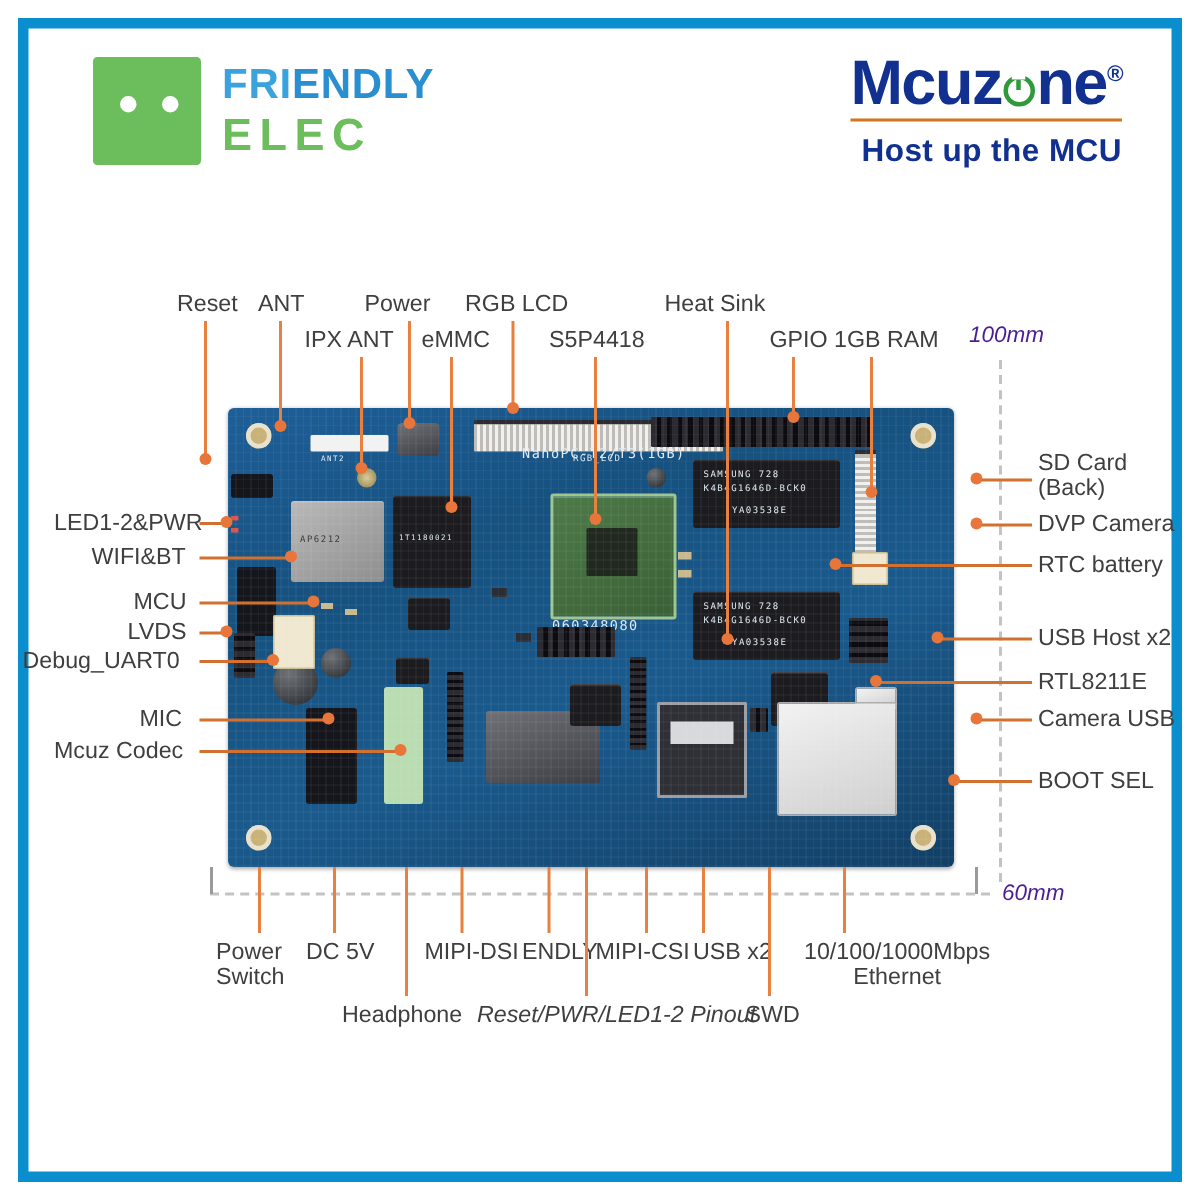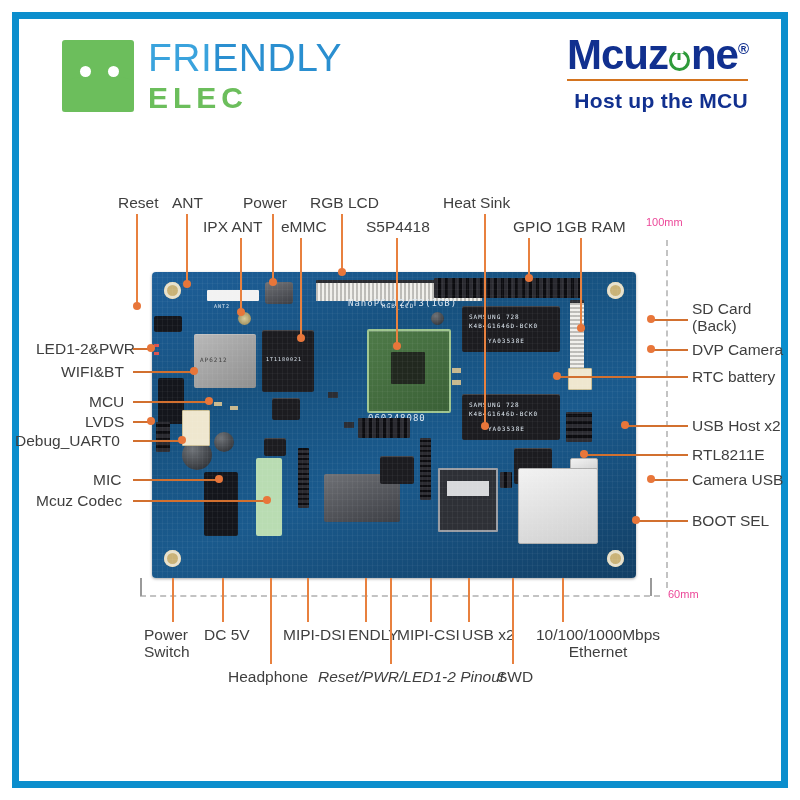--- a/index.html
+++ b/index.html
@@ -18,21 +18,21 @@
 
   
   .logo-friendly{position:absolute;left:62px;top:38px;display:flex;align-items:center;gap:14px;}
   .fe-mark{width:72px;height:72px;background:#6cbe5c;border-radius:3px;position:relative;overflow:hidden;}
   .fe-eye{position:absolute;width:11px;height:11px;border-radius:50%;background:#ffffff;top:26px;}
   .fe-eye.l{left:18px;}
   .fe-eye.r{left:46px;}
   .fe-smile{position:absolute;left:-10px;top:44px;width:96px;height:54px;border-radius:50%;background:#ffffff;}
   .fe-smile-in{position:absolute;left:-14px;top:36px;width:104px;height:52px;border-radius:50%/60%;background:#6cbe5c;}
   .fe-words{line-height:1;}
-  .fe-words .l1{font-size:39px;font-weight:normal;color:#3aa3dd;letter-spacing:0.5px;}
+  .fe-words .l1{font-size:28px;font-weight:bold;color:#3aa3dd;letter-spacing:0.5px;}
   .fe-words .l1 .dk{color:#2a8fd0;}
   .fe-words .l2{font-size:30px;font-weight:bold;color:#6cbe5c;letter-spacing:5px;margin-top:6px;}
 
   .logo-mcuzone{position:absolute;right:52px;top:34px;text-align:right;}
   .mz-top{font-size:42px;font-weight:bold;color:#11308f;letter-spacing:-1px;line-height:1;position:relative;display:inline-block;}
   .mz-reg{font-size:15px;vertical-align:super;color:#11308f;font-weight:bold;}
   .mz-rule{height:2px;background:#d4741f;margin-top:3px;width:100%;}
   .mz-sub{font-size:21px;font-weight:bold;color:#11308f;margin-top:8px;letter-spacing:0.3px;}
   .pwr-glyph{display:inline-block;width:21px;height:21px;border:3px solid #2e9a3a;border-radius:50%;position:relative;vertical-align:-2px;margin:0 1px;box-sizing:border-box;}
   .pwr-glyph:before{content:"";position:absolute;left:50%;top:-5px;transform:translateX(-50%);width:3px;height:12px;background:#2e9a3a;}
@@ -71,21 +71,21 @@
   .lcdconn{position:absolute;background:#e8e6e0;border-top:3px solid #2a2c31;border-radius:1px;
       background-image:repeating-linear-gradient(90deg,#bdbcb8 0 2px,#f1f0ec 2px 4px);}
   .fpc{position:absolute;background:#efe7cf;border:1px solid #c9bd95;border-radius:1px;}
   .smd{position:absolute;background:#c8b98f;}
   .smd.dark{background:#2a2d34;}
   .cap{position:absolute;border-radius:50%;background:radial-gradient(circle at 35% 30%,#6f7378,#22252a);}
   .led{position:absolute;width:5px;height:3px;background:#d9534f;}
 
   
   .lbl{position:absolute;color:#3f3f3f;font-size:15.5px;white-space:nowrap;line-height:1.12;}
-  .lbl.gray{color:#ec4899;font-size:11px;}
+  .lbl.gray{color:#4c1d95;font-size:15px;font-style:italic;}
   .vline{position:absolute;width:2px;background:#e8813f;}
   .hline{position:absolute;height:2px;background:#d2702f;}
   .dot{position:absolute;width:8px;height:8px;border-radius:50%;background:#e8763a;}
   .dashv{position:absolute;width:0;border-left:2px dashed #c3c3c3;}
   .dashh{position:absolute;height:0;border-top:2px dashed #c3c3c3;}
   .tick{position:absolute;background:#9a9a9a;}
 </style>
 </head>
 <body>
 

